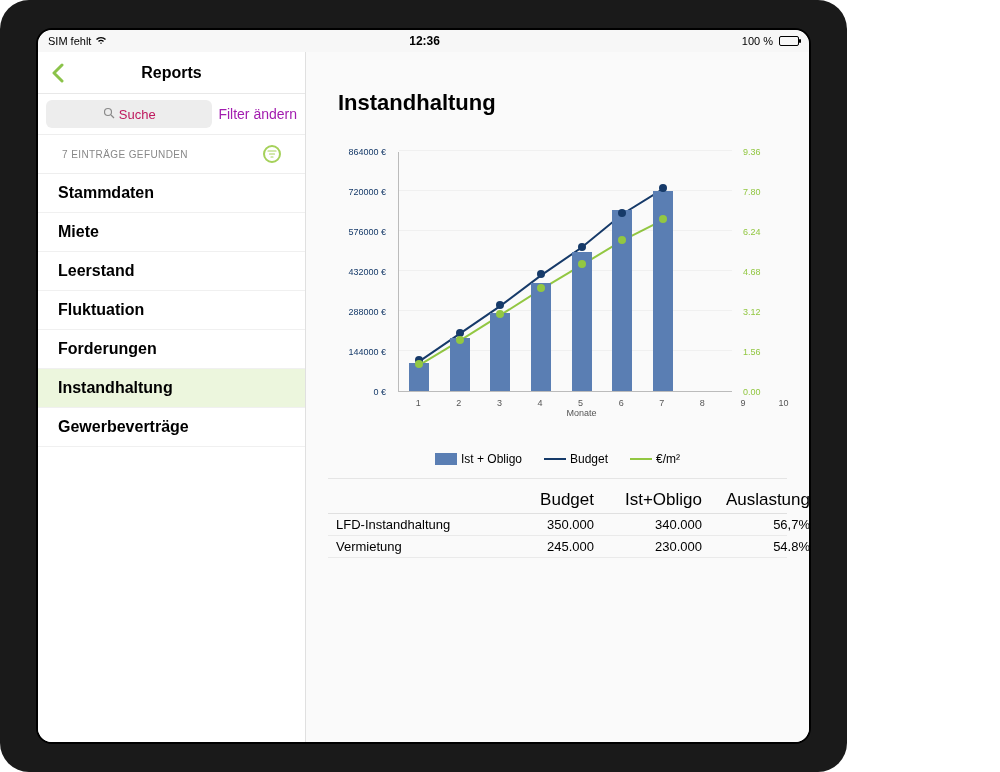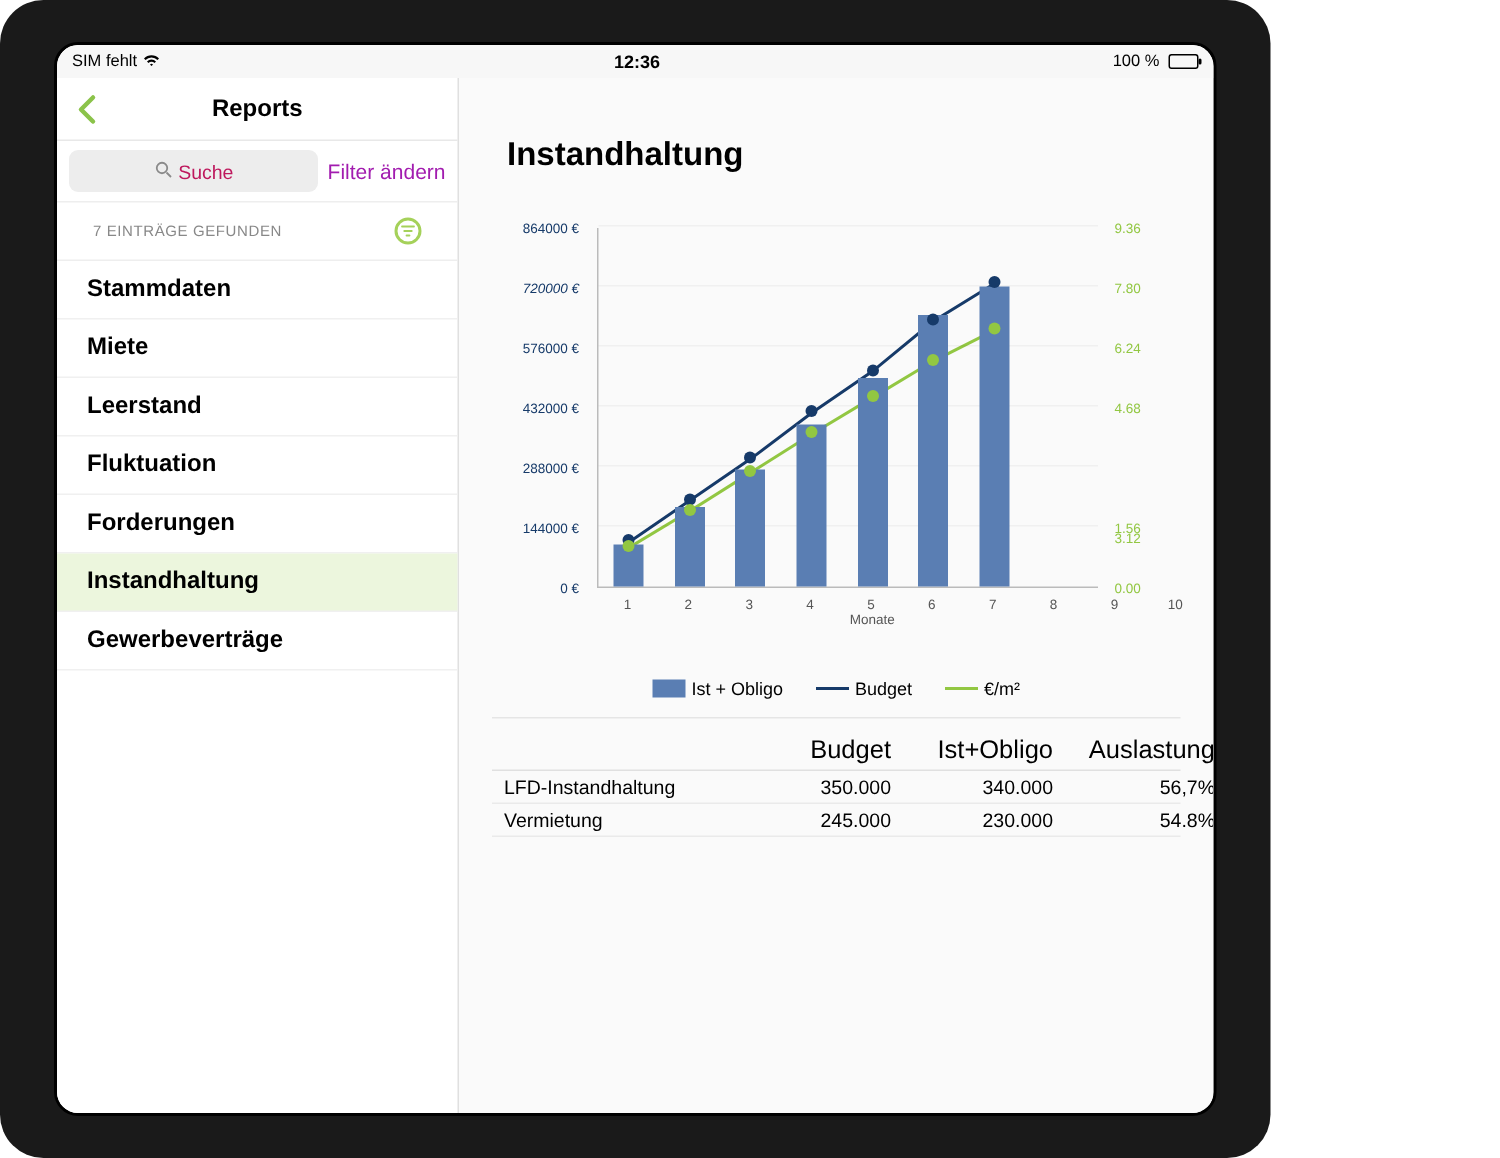--- a/index.html
+++ b/index.html
@@ -174,25 +174,25 @@
               <div class="point-g" style="left: 182.625px; bottom: 126.923px;"></div>
               <div class="point-g" style="left: 223.208px; bottom: 151.282px;"></div>
               <div class="point-g" style="left: 263.792px; bottom: 171.795px;"></div>
             </div>
           <div class="xaxis-title">Monate</div>
         <div class="ylab-l" style="top: 246px;">0 €</div>
             <div class="ylab-l" style="top: 206px;">144000 €</div>
             <div class="ylab-l" style="top: 166px;">288000 €</div>
             <div class="ylab-l" style="top: 126px;">432000 €</div>
             <div class="ylab-l" style="top: 86px;">576000 €</div>
-            <div class="ylab-l" style="top: 46px; font-style: italic;">720000 €</div>
+            <div class="ylab-l" style="top: 46px;">720000 €</div>
             <div class="ylab-l" style="top: 6px;">864000 €</div>
             <div class="ylab-r" style="top: 246px;">0.00</div>
             <div class="ylab-r" style="top: 206px;">1.56</div>
-            <div class="ylab-r" style="top: 166px; margin-top: 47px;">3.12</div>
+            <div class="ylab-r" style="top: 166px;">3.12</div>
             <div class="ylab-r" style="top: 126px;">4.68</div>
             <div class="ylab-r" style="top: 86px;">6.24</div>
             <div class="ylab-r" style="top: 46px;">7.80</div>
             <div class="ylab-r" style="top: 6px;">9.36</div>
             <div class="xlab" style="left: 90.2917px;">1</div>
             <div class="xlab" style="left: 130.875px;">2</div>
             <div class="xlab" style="left: 171.458px;">3</div>
             <div class="xlab" style="left: 212.042px;">4</div>
             <div class="xlab" style="left: 252.625px;">5</div>
             <div class="xlab" style="left: 293.208px;">6</div>

